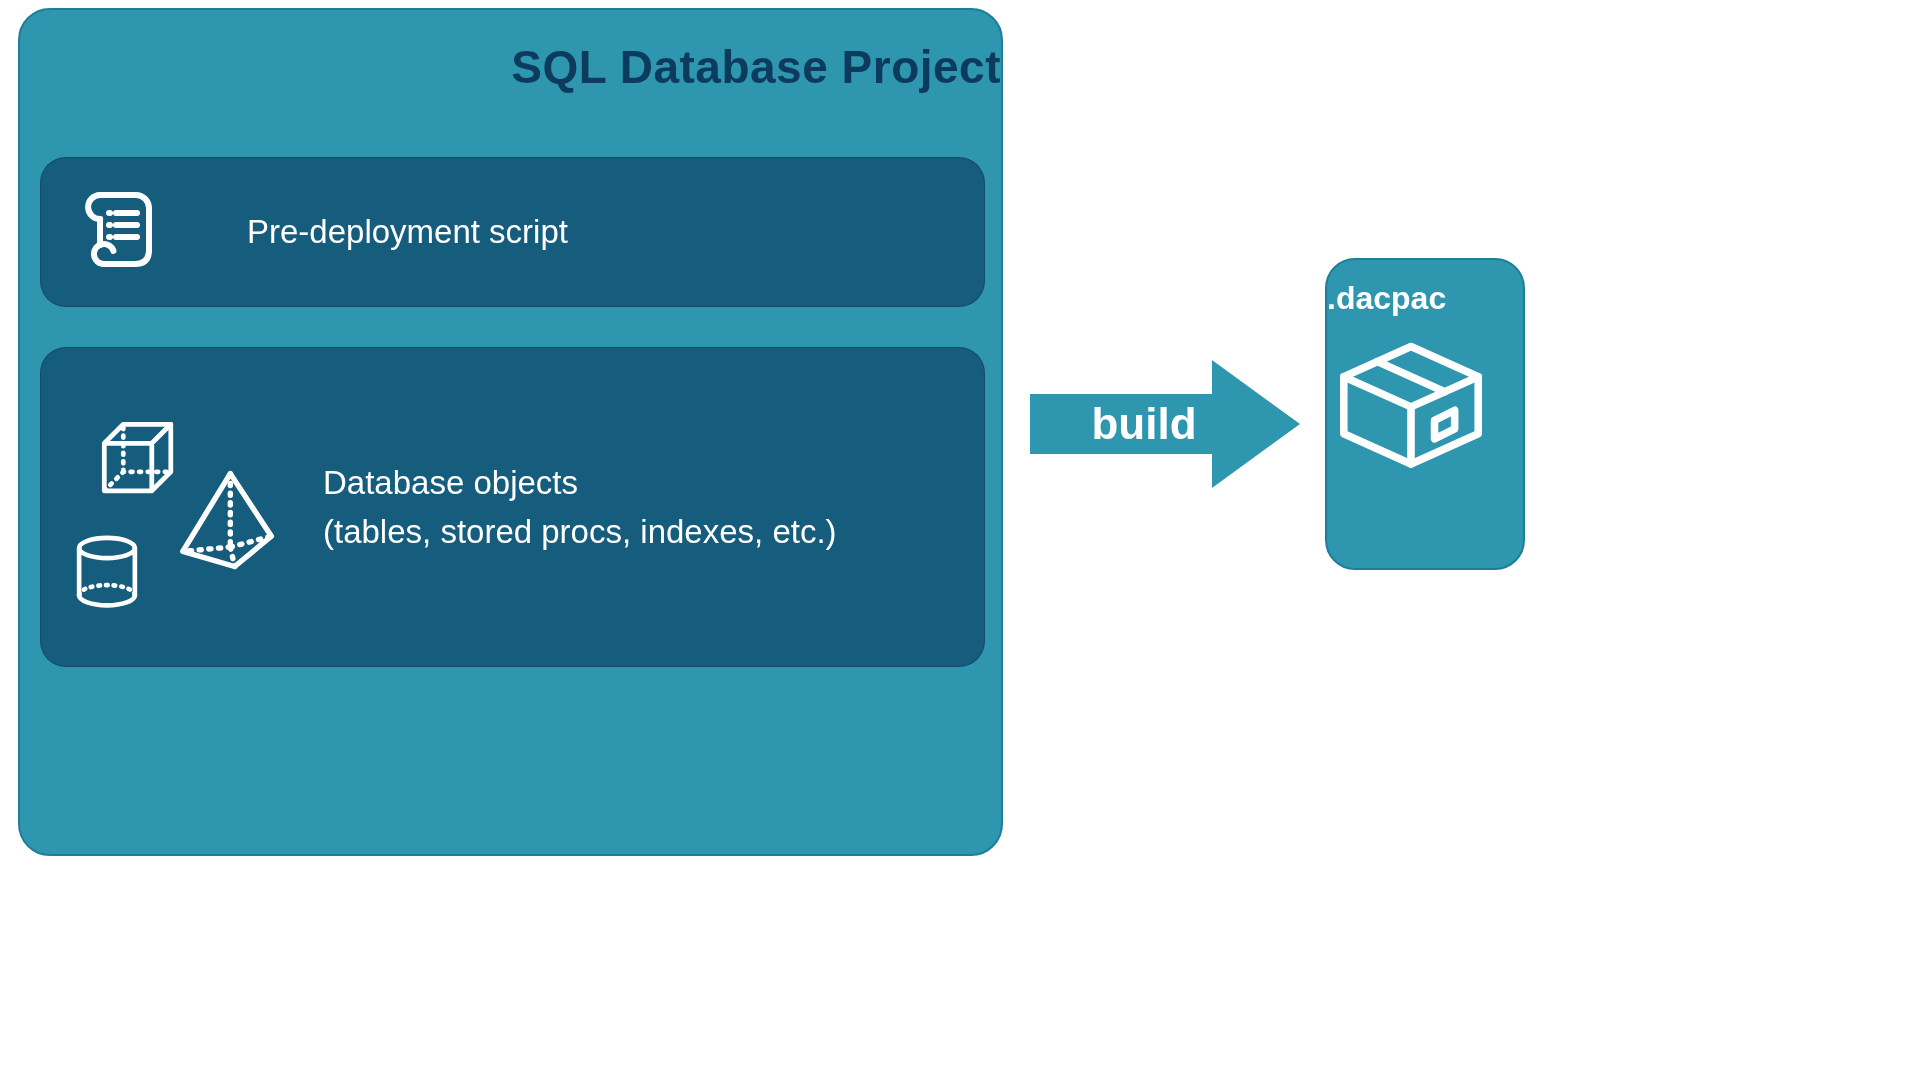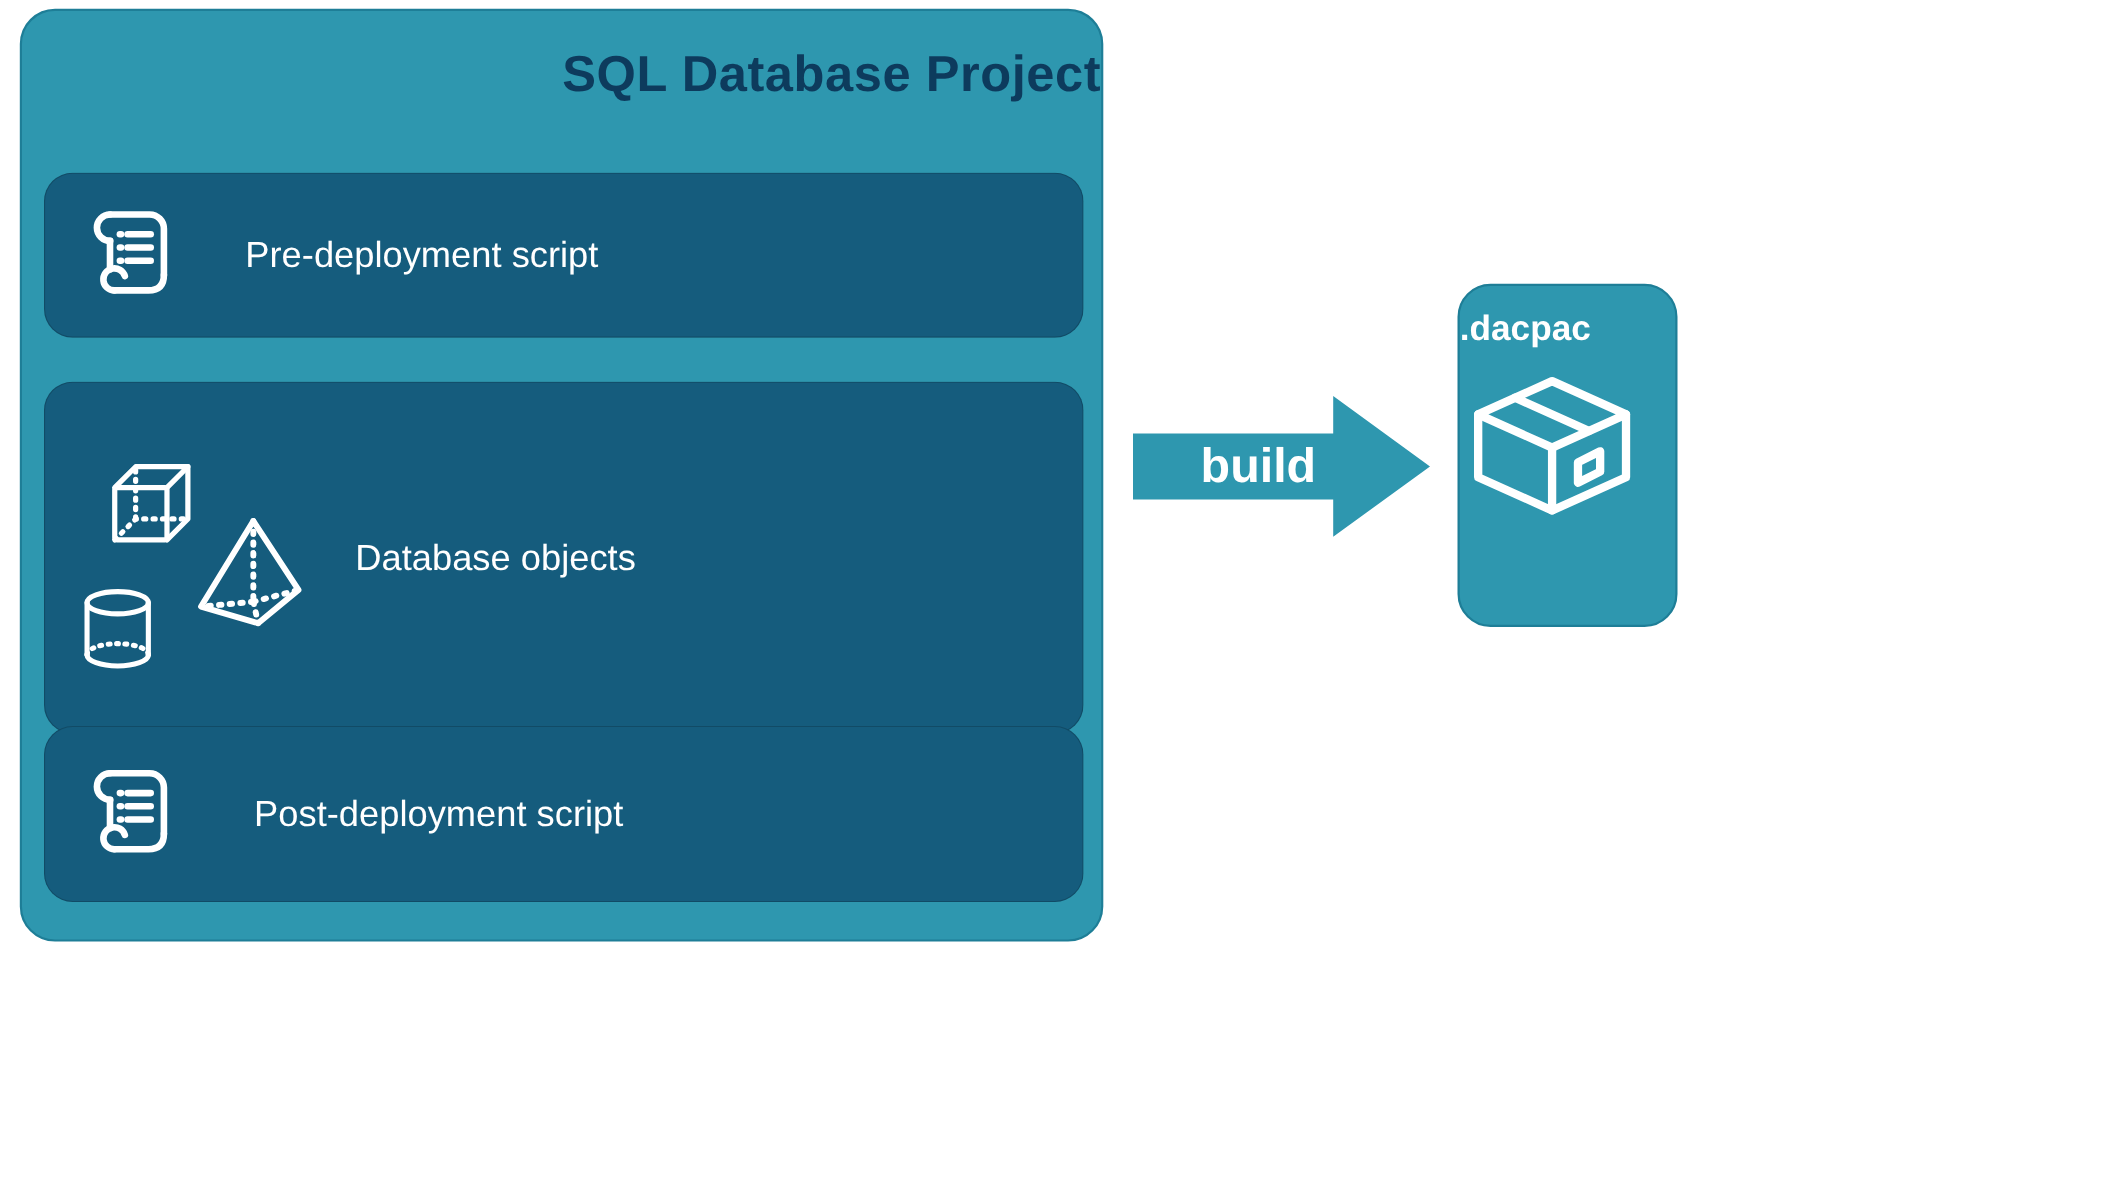--- a/index.html
+++ b/index.html
@@ -34,21 +34,21 @@
     color:var(--navy-title);
   }
 
   .row{
     position:absolute;left:20px;width:945px;
     background:var(--dark-blue);
     border:1px solid rgba(0,0,0,.18);
     border-radius:26px;
     display:flex;align-items:center;
   }
-  .row1{top:147px;height:150px;padding-left:28px;gap:54px;}
+  .row1{top:147px;height:150px;padding-left:28px;gap:78px;}
   .row2{top:337px;height:320px;padding-left:16px;gap:16px;}
   .row3{top:650px;height:160px;padding-left:28px;gap:62px;}
 
   .row-label{color:var(--white);font-size:33px;line-height:1.5;}
 
   .scroll-icon{width:100px;height:100px;flex:0 0 auto;}
   .scroll-icon svg{width:100%;height:100%;display:block;}
 
   .objects-icons{position:relative;width:250px;height:248px;flex:0 0 auto;}
   .cube-icon{position:absolute;left:34px;top:28px;width:95px;height:95px;}
@@ -140,43 +140,24 @@
             <path d="M12 18 V74"></path>
             <path d="M78 18 V74"></path>
             <path d="M12 74 a33 12 0 0 0 66 0"></path>
             <path d="M12 74 a33 12 0 0 1 66 0" stroke-dasharray="2 7"></path>
           </g>
         </svg>
       </span>
     </span>
     <span class="row-label">
       <span>Database objects</span><br>
+      <span>(tables, stored procs, indexes, etc.)</span>
     </span>
   </div>
 
-  <div class="row row3">
-    <span class="scroll-icon">
-      <svg viewBox="0 0 100 100">
-        <g fill="none" stroke="#fff" stroke-width="6" stroke-linecap="round" stroke-linejoin="round">
-          <path d="M31 13 a12 12 0 1 0 0.2 24"></path>
-          <path d="M31 13 h36 a13 13 0 0 1 13 13 v42"></path>
-          <path d="M31 37 v26"></path>
-          <path d="M80 68 q0 14 -14 14 H35"></path>
-          <path d="M35 82 a10 10 0 1 1 9.5 -13"></path>
-          <path d="M47 31 h21"></path>
-            <path d="M47 43 h21"></path>
-            <path d="M47 55 h21"></path>
-          <path d="M40 31 h1"></path>
-            <path d="M40 43 h1"></path>
-            <path d="M40 55 h1"></path>
-        </g>
-      </svg>
-    </span>
-    <span class="row-label">Post-deployment script</span>
-  </div>
 </div>
 
 <div class="build-arrow">
   <svg viewBox="0 0 270 140">
     <polygon points="0,40 182,40 182,6 270,70 182,134 182,100 0,100"></polygon>
   </svg>
   <div class="build-label">build</div>
 </div>
 
 <div class="dacpac-box">

